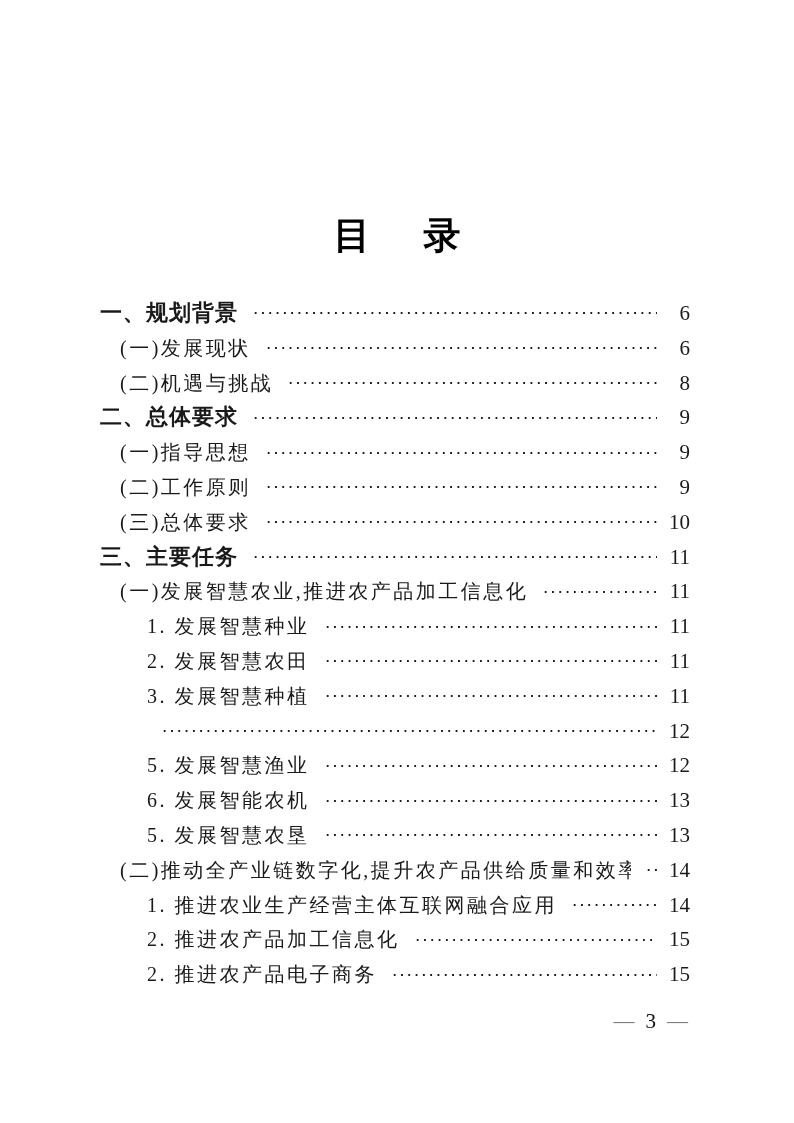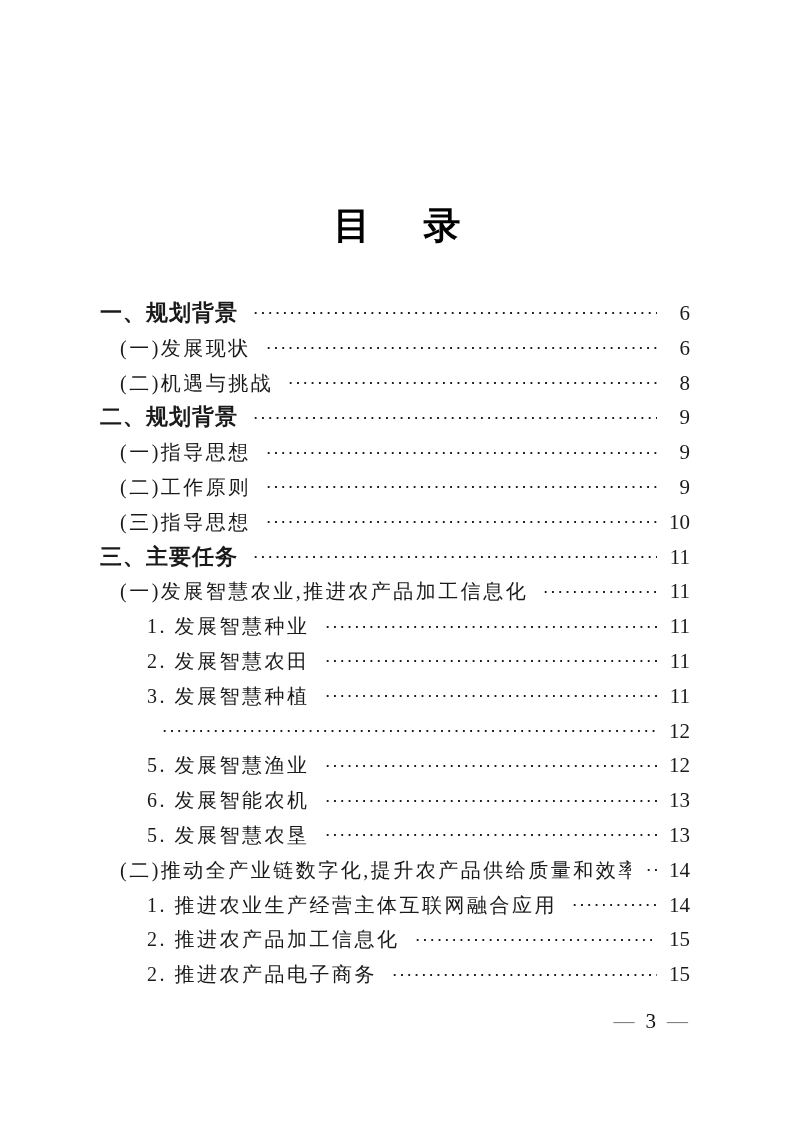--- a/index.html
+++ b/index.html
@@ -12,21 +12,21 @@
     width: 794px;
     height: 1123px;
     margin: 0 auto;
     background: #ffffff;
     font-family: "Liberation Serif", serif;
     color: #1a1a1a;
     overflow: hidden;
   }
   .doc-title {
     position: absolute;
-    top: 206px;
+    top: 216px;
     left: 0;
     width: 100%;
     margin: 0;
     text-align: center;
     font-family: "Liberation Serif", serif;
     font-size: 37px;
     line-height: 40px;
     font-weight: 700;
     letter-spacing: 8px;
     padding-left: 8px;
@@ -129,39 +129,39 @@
     <span class="toc-page">6</span>
   </div>
 
   <div class="toc-row lvl2">
     <span class="toc-label">(二)机遇与挑战</span>
     <span class="toc-leader"></span>
     <span class="toc-page">8</span>
   </div>
 
   <div class="toc-row lvl1">
-    <span class="toc-label">二、规划背景</span>
+    <span class="toc-label">二、总体要求</span>
     <span class="toc-leader"></span>
     <span class="toc-page">9</span>
   </div>
 
   <div class="toc-row lvl2">
     <span class="toc-label">(一)指导思想</span>
     <span class="toc-leader"></span>
     <span class="toc-page">9</span>
   </div>
 
   <div class="toc-row lvl2">
     <span class="toc-label">(二)工作原则</span>
     <span class="toc-leader"></span>
     <span class="toc-page">9</span>
   </div>
 
   <div class="toc-row lvl2">
-    <span class="toc-label">(三)指导思想</span>
+    <span class="toc-label">(三)总体要求</span>
     <span class="toc-leader"></span>
     <span class="toc-page">10</span>
   </div>
 
   <div class="toc-row lvl1">
     <span class="toc-label">三、主要任务</span>
     <span class="toc-leader"></span>
     <span class="toc-page">11</span>
   </div>
 

